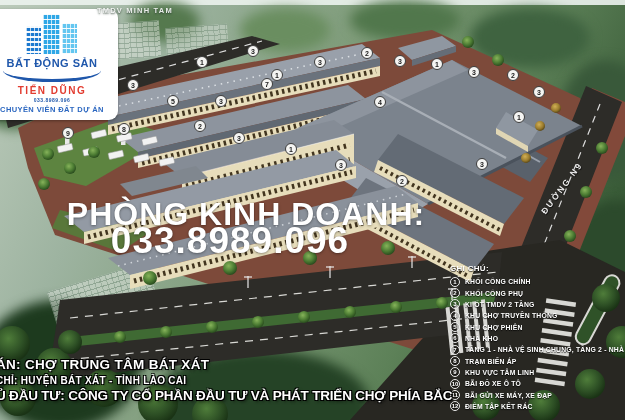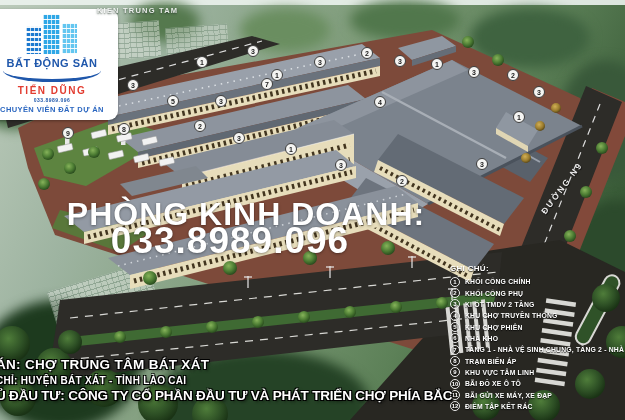--- a/index.html
+++ b/index.html
@@ -363,15 +363,15 @@
         <div class="tw tw2"></div>
         <div class="tw tw3"></div>
     </div>
     <div class="logo-title">BẤT ĐỘNG SẢN</div>
     <div class="logo-arc"></div>
     <div class="logo-name">TIẾN DŨNG</div>
     <div class="logo-phone">033.8989.096</div>
     <div class="logo-sub">CHUYÊN VIÊN ĐẤT DỰ ÁN</div>
   </div>
 
-  <div class="wm-top">KIEN TRUNG TAM</div>
+  <div class="wm-top">TMDV MINH TAM</div>
 
 </div>
 
 </body></html>

